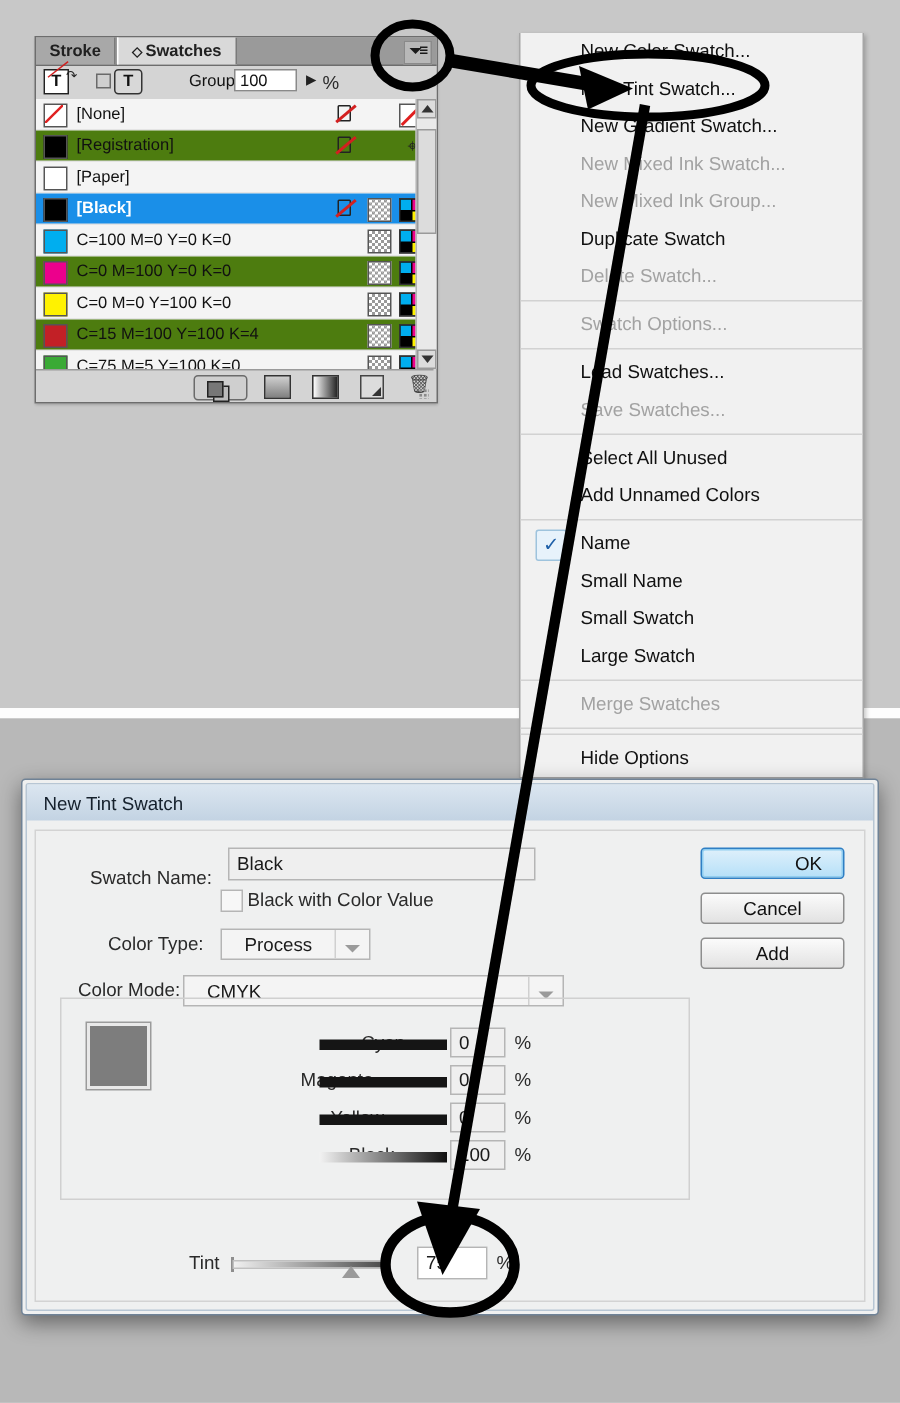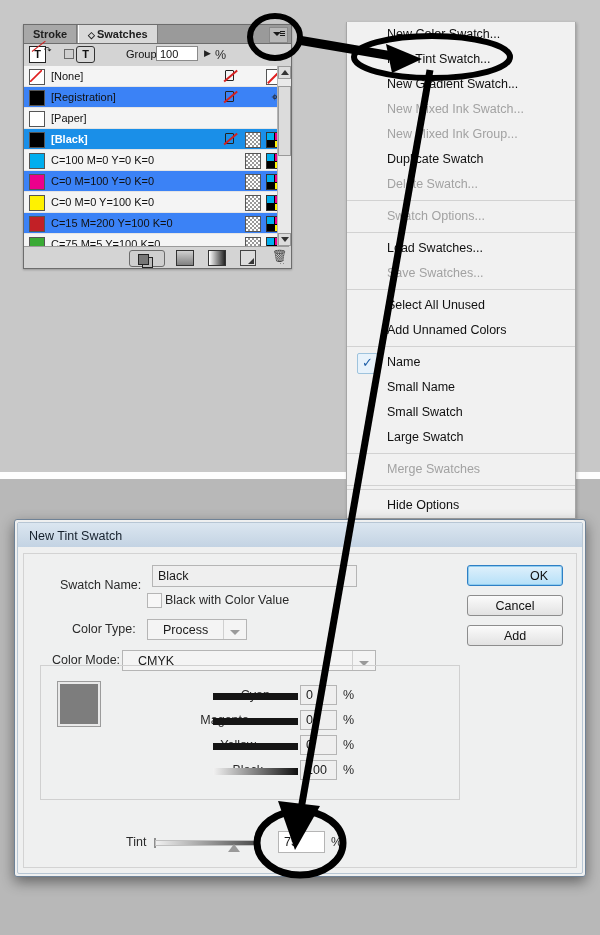--- a/index.html
+++ b/index.html
@@ -53,21 +53,21 @@
   .fmt-T{position:absolute;left:52px;top:2px;width:17px;height:15px;border:1px solid #333;border-radius:3px;
         background:#d8d8d8;font-size:11px;font-weight:bold;text-align:center;line-height:14px;}
   .tintlabel{position:absolute;left:102px;top:4px;font-size:11px;}
   .tintfield{position:absolute;left:132px;top:2px;width:42px;height:15px;background:#fff;border:1px solid #8a8a8a;
         font-size:11px;line-height:15px;padding-left:3px;box-sizing:border-box;}
   .tintarrow{position:absolute;left:180px;top:4px;font-size:9px;color:#222;}
   .tintpct{position:absolute;left:191px;top:4px;font-size:11px;}
 
   .swlist{position:absolute;left:0;top:41px;width:265px;height:180px;background:#fff;overflow:hidden;}
   .swrow{position:relative;height:20px;border-bottom:1px solid #e4e4e4;background:#f4f4f4;}
-  .swrow.alt{background:#3b82f6;}
+  .swrow.alt{background:#4d7c0f;}
   .swrow.sel{background:#1a8fe8;}
   .swchip{position:absolute;left:5px;top:3px;width:14px;height:14px;border:1px solid #555;}
   .swname{position:absolute;left:27px;top:3px;font-size:11px;color:#111;line-height:14px;}
   .swrow.sel .swname{color:#fff;font-weight:bold;}
   .ic{position:absolute;top:3px;width:14px;height:14px;}
   .ic-nostroke{right:52px;}
   .ic-nostroke::before{content:"";position:absolute;left:2px;top:1px;width:9px;height:11px;border:1.5px solid #222;
         border-radius:1px;box-sizing:border-box;}
   .ic-nostroke::after{content:"";position:absolute;left:-1px;top:6px;width:17px;height:1.5px;background:#d32020;
         transform:rotate(-40deg);}
@@ -269,21 +269,21 @@
         <div class="ic ic-pat"></div>
         <div class="ic ic-cmyk">
           <i class="c1"></i>
           <i class="c2"></i>
           <i class="c3"></i>
           <i class="c4"></i>
         </div>
       </div>
       <div class="swrow alt">
         <div class="swchip" style="background: rgb(194, 32, 38);"></div>
-        <div class="swname">C=15 M=200 Y=100 K=0</div>
+        <div class="swname">C=15 M=100 Y=100 K=4</div>
         <div class="ic ic-pat"></div>
         <div class="ic ic-cmyk">
           <i class="c1"></i>
           <i class="c2"></i>
           <i class="c3"></i>
           <i class="c4"></i>
         </div>
       </div>
       <div class="swrow">
         <div class="swchip" style="background: rgb(58, 170, 53);"></div>

